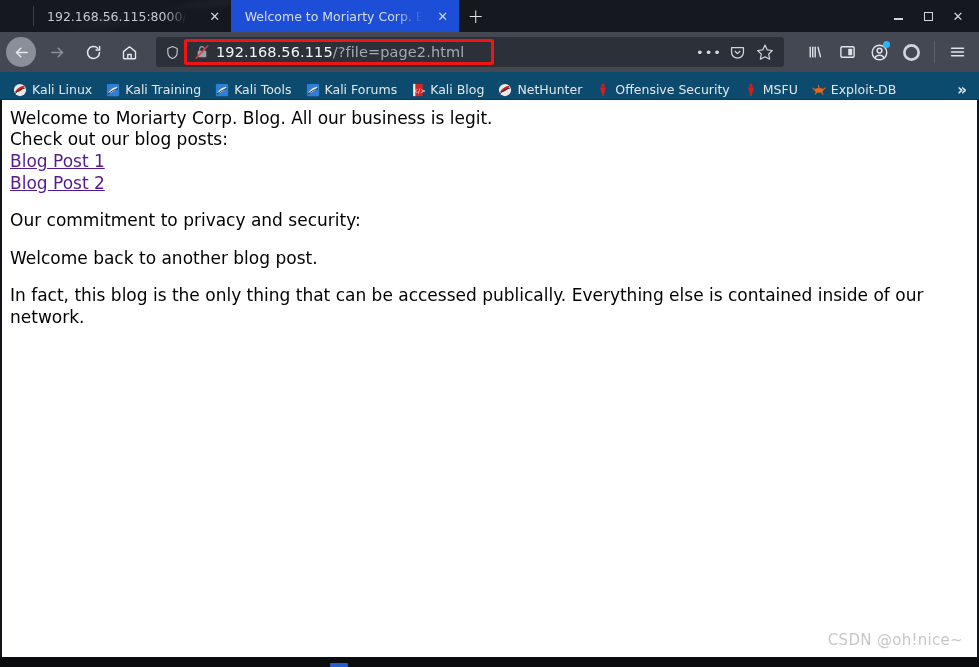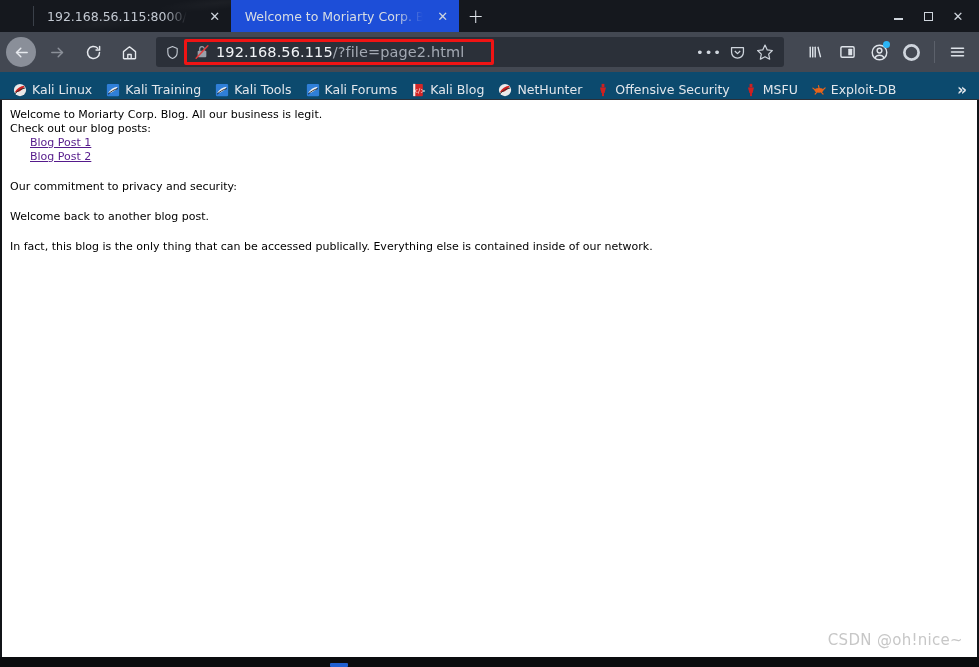--- a/index.html
+++ b/index.html
@@ -185,31 +185,30 @@
     flex: 1 1 auto;
     background: #ffffff;
     border-left: 2px solid #111418;
     border-right: 2px solid #111418;
     position: relative;
     overflow: hidden;
   }
   .page {
     padding: 8px 8px 8px 8px;
     font-family: "DejaVu Sans", "Liberation Sans", sans-serif;
-    font-size: 11px;
+    font-size: 17px;
     line-height: 1.26;
     color: #000;
   }
   .page p { margin: 0 0 16px 0; }
   .page p.tight { margin-bottom: 0; }
   .page a {
     color: #551a8b;
     text-decoration: underline;
     display: inline-block;
-    margin-left: 20px;
   }
   .linkline { line-height: 1.28; }
   .watermark {
     position: absolute;
     right: 14px; bottom: 8px;
     color: #c7c7c7;
     font-size: 15px;
     font-family: "DejaVu Sans", "Liberation Sans", sans-serif;
     letter-spacing: .3px;
   }

